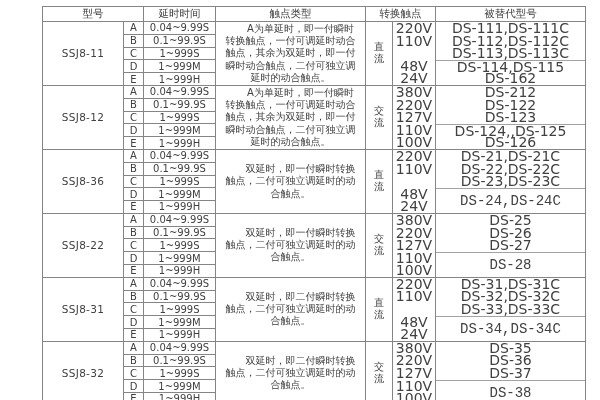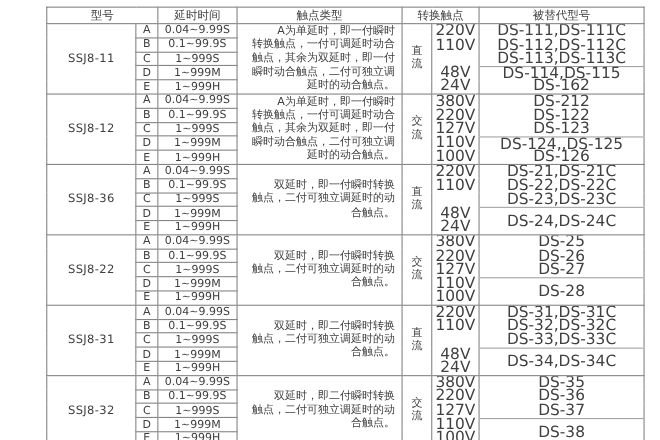--- a/index.html
+++ b/index.html
@@ -17,28 +17,28 @@
     padding:0;margin:0;
     text-align:center;vertical-align:middle;
     font-size:10px;font-weight:normal;
     overflow:hidden;white-space:nowrap;
   }
   .spec thead tr{height:14px;}
   .spec tbody tr{height:12.6px;}
   .spec th{font-size:10.5px;}
   td.model{font-size:10.5px;letter-spacing:0.3px;}
   td.contact{
-    text-align:right;padding:0 6px;
+    text-align:center;padding:0 6px;
     white-space:pre-line;line-height:12.2px;
     text-indent:2em;
   }
   td.power{white-space:pre-line;line-height:12.5px;}
   td.volt,td.repl{vertical-align:top;padding:0;}
   .slot{height:12.6px;line-height:12.6px;font-size:14px;}
-  .slot.tall{height:25.2px;line-height:25.2px;}
+  .slot.tall{height:25.2px;line-height:25.2px;font-family:Liberation Mono, monospace;}
   .slot.divided{border-top:1px solid #a3a3a3;box-sizing:border-box;}
 </style>
 </head>
 <body>
 
 <table class="spec">
   <colgroup>
     <col style="width:81px">
       <col style="width:20px">
       <col style="width:72px">

